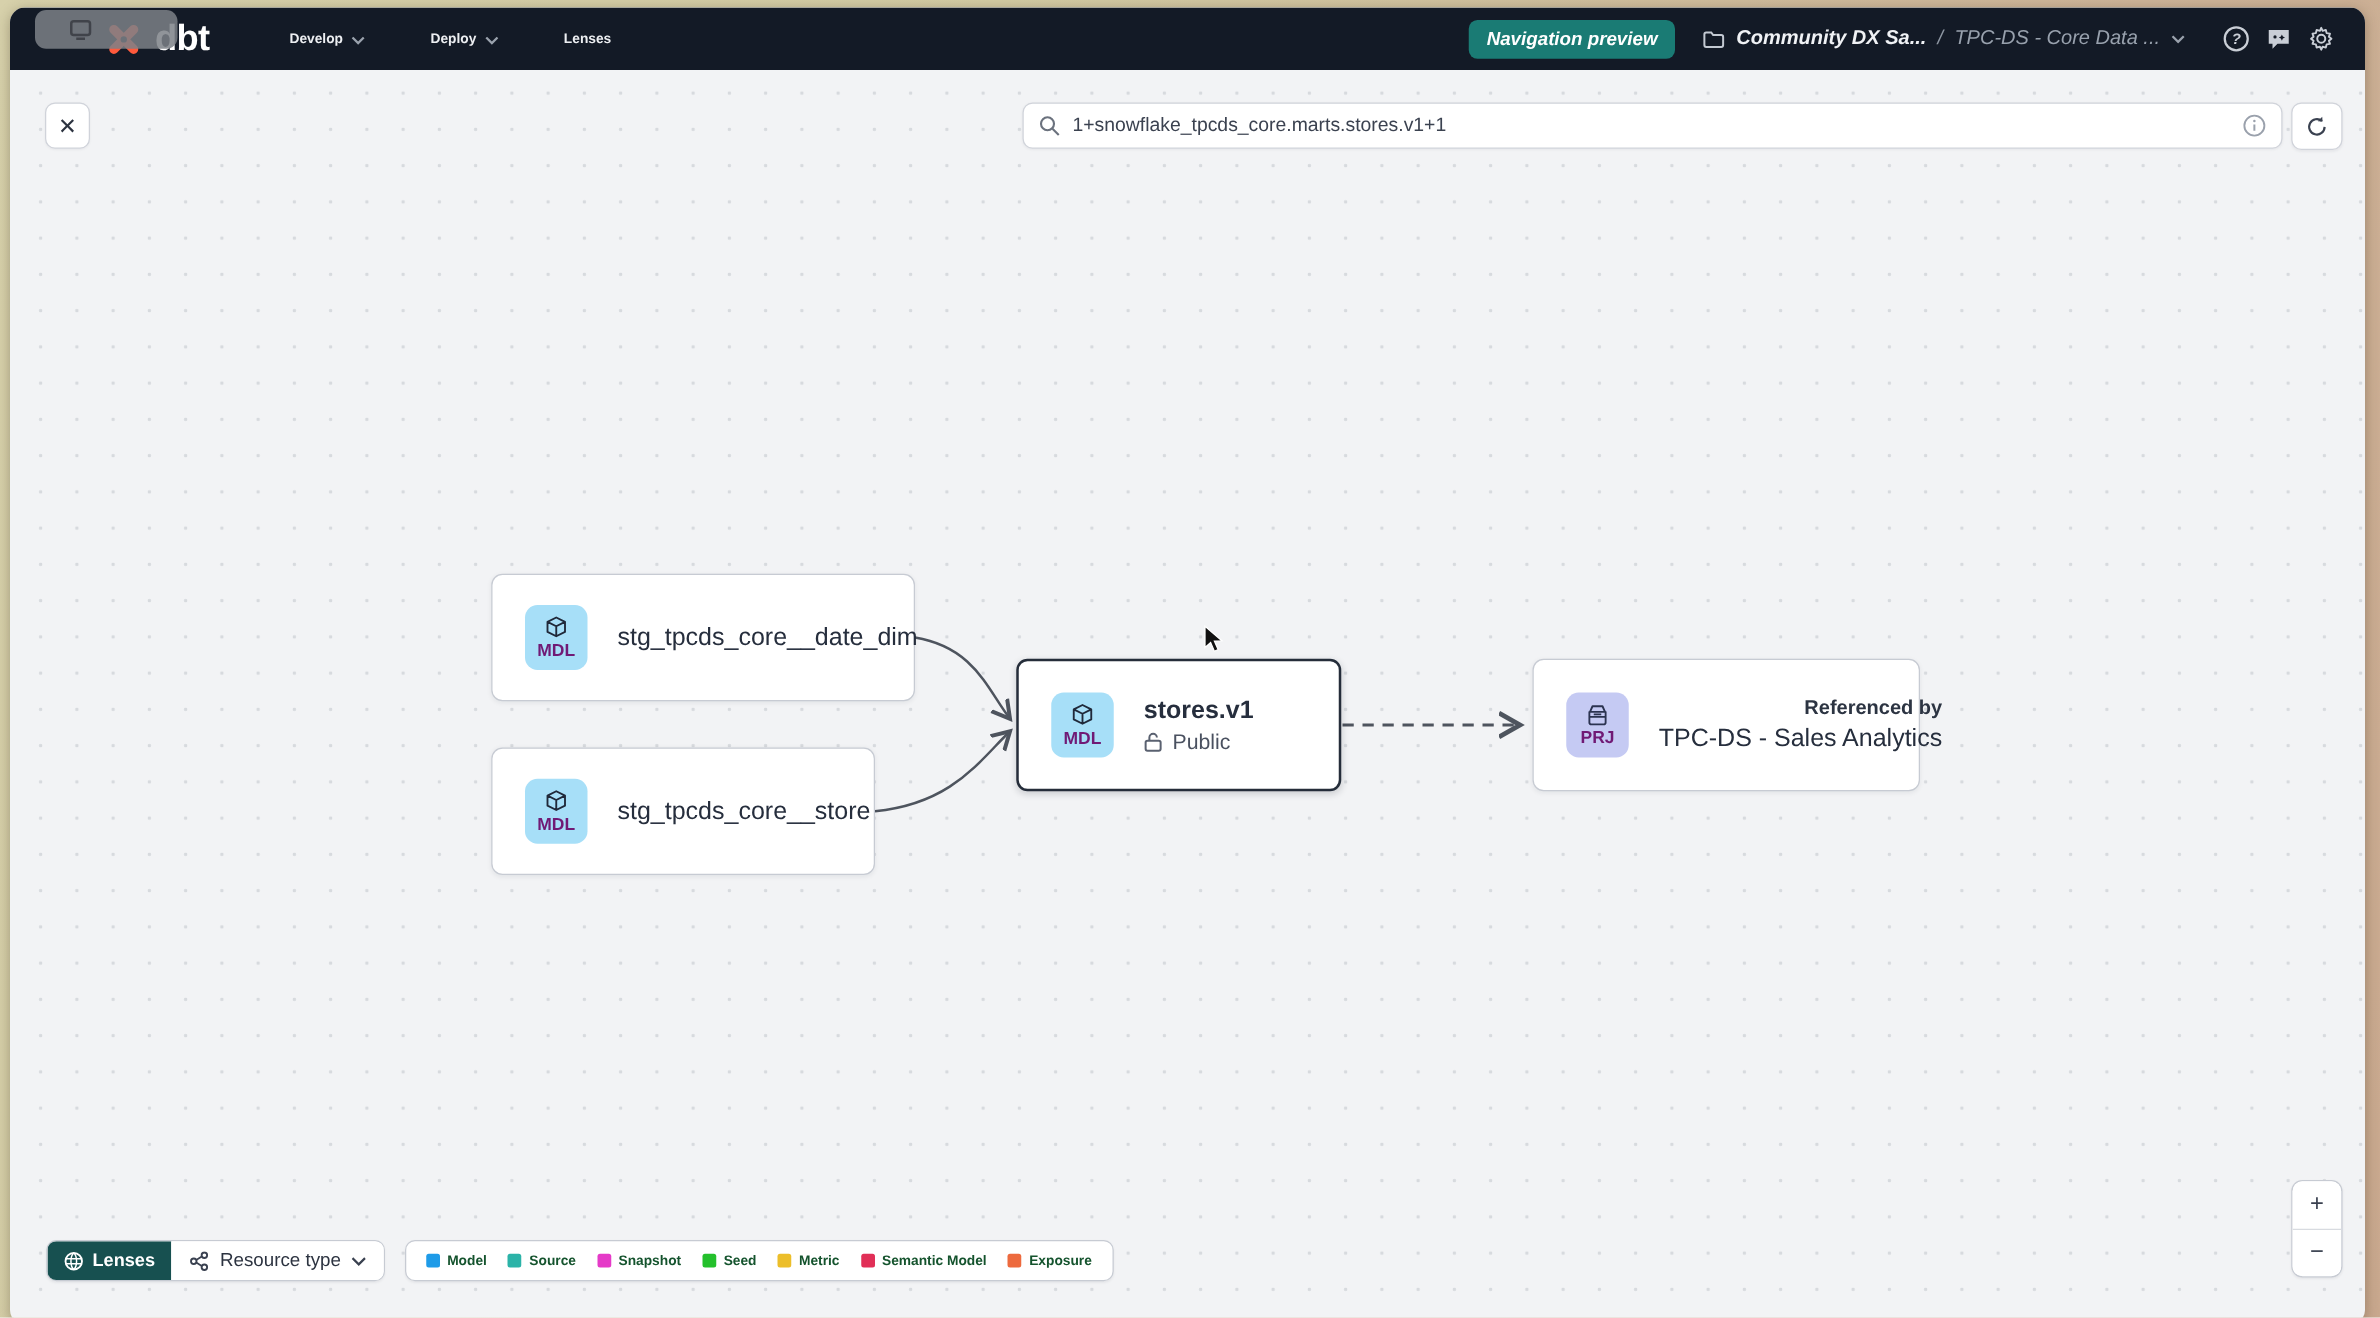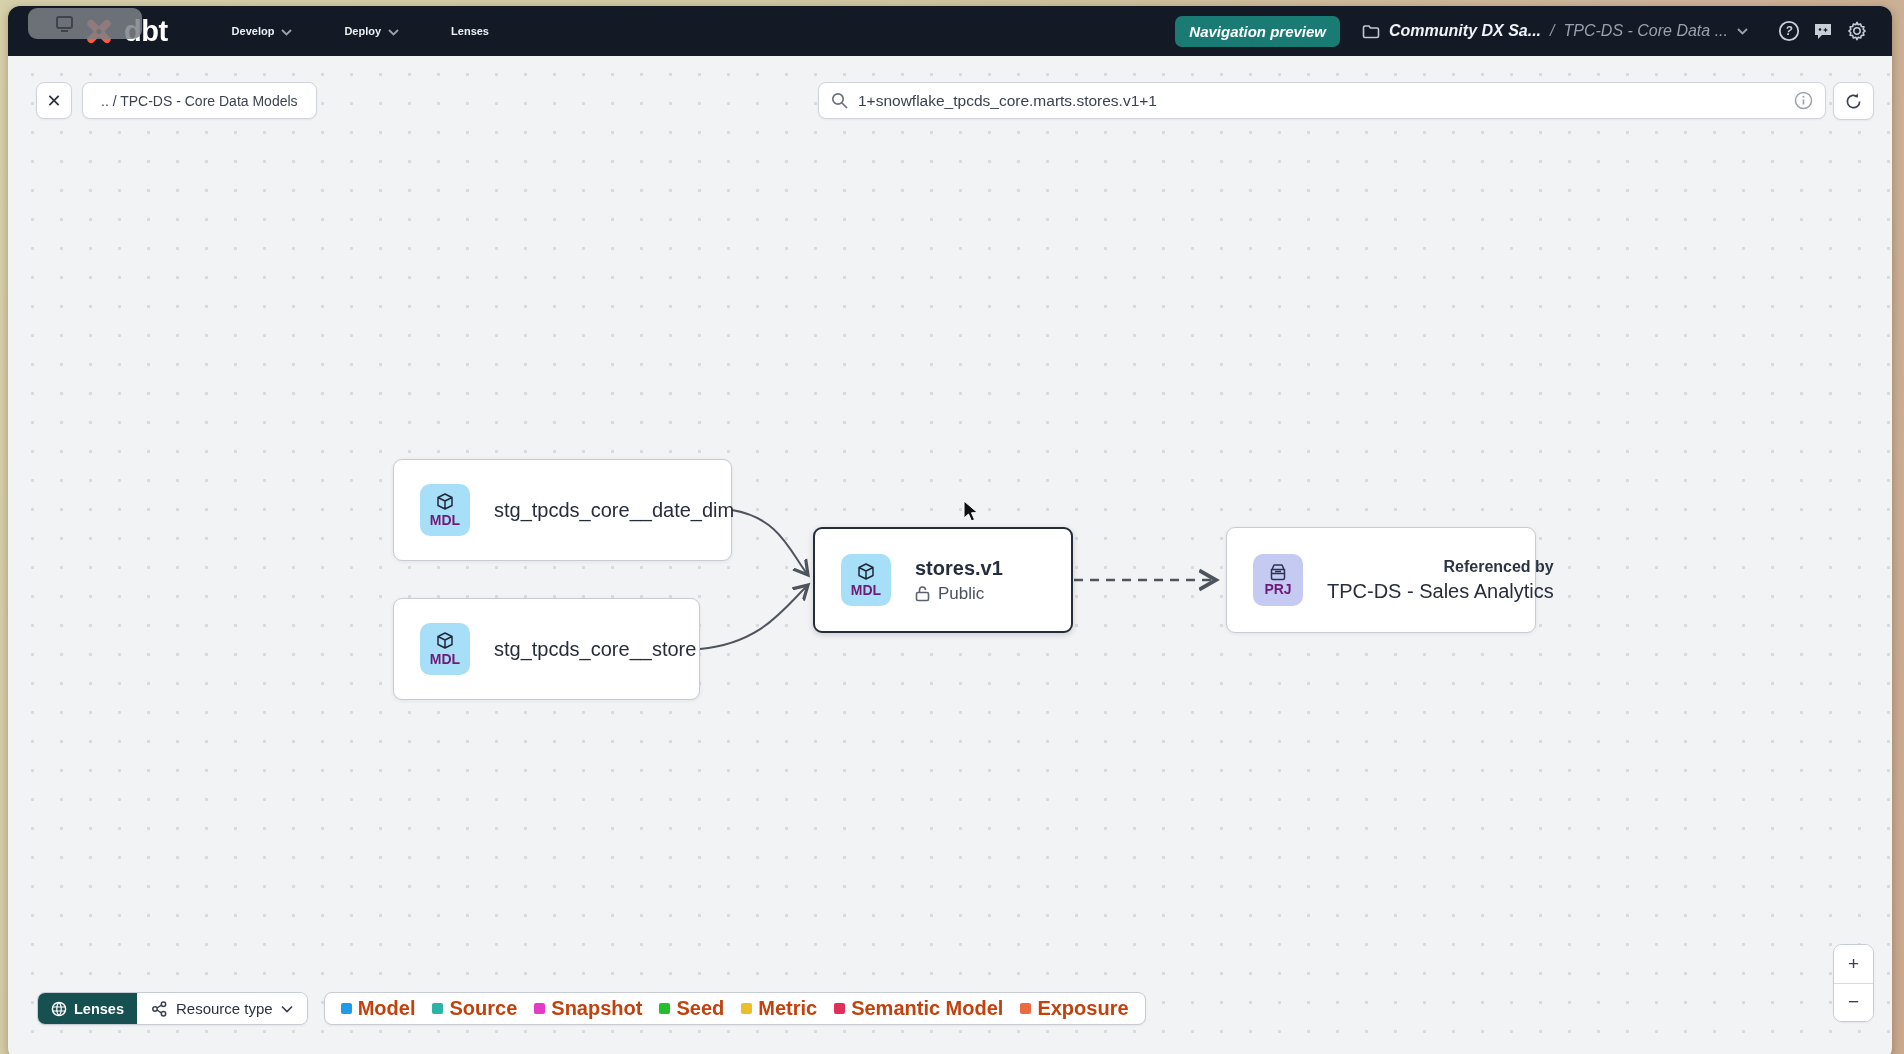--- a/index.html
+++ b/index.html
@@ -77,21 +77,21 @@
   
   .bottom-left { position:absolute; left:29px; top:936px; display:flex; align-items:stretch; height:33px; }
   .lenses-group { display:flex; border:1px solid #c7cbd3; border-radius:8px; overflow:hidden; background:#fff;
     box-shadow:0 1px 2px rgba(20,25,40,.06); }
   .lenses-btn { background:#175050; color:#fff; font-size:14.5px; font-weight:600;
     display:flex; align-items:center; gap:7px; padding:12px 13px; cursor:pointer; }
   .resource-btn { display:flex; align-items:center; gap:8px; padding:0 14px; font-size:15px; color:#2c3340;
     cursor:pointer; background:#fff; }
   .legend-pill { margin-left:16px; background:#fff; border:1px solid #c7cbd3; border-radius:8px;
     display:flex; align-items:center; gap:17px; padding:0 16px; box-shadow:0 1px 2px rgba(20,25,40,.06); }
-  .legend-item { display:flex; align-items:center; gap:6px; font-size:20px; font-weight:600; color:#c2410c; }
+  .legend-item { display:flex; align-items:center; gap:6px; font-size:11px; font-weight:600; color:#14532d; }
   .legend-swatch { width:11px; height:11px; border-radius:2px; display:inline-block; }
 
   .zoom-ctl { position:absolute; left:1825px; top:888px; width:41px; height:78px; background:#fff;
     border:1px solid #c7cbd3; border-radius:9px; display:flex; flex-direction:column; overflow:hidden;
     box-shadow:0 1px 2px rgba(20,25,40,.06); }
   .zoom-ctl button { flex:1; border:none; background:#fff; font-size:19px; color:#3a4150; cursor:pointer;
     font-family:"Liberation Sans", sans-serif; }
   .zoom-ctl button:first-child { border-bottom:1px solid #d8dbe0; }
 
   .cursor { position:absolute; left:954px; top:444px; z-index:9; pointer-events:none; }
@@ -165,23 +165,20 @@
           <path d="M12 8.5 a3.5 3.5 0 1 0 0 7 a3.5 3.5 0 0 0 0 -7 z M12 2.5 l1.2 2.6 2.8 -.8 .7 2.8 2.9 .4 -.9 2.7 2.2 1.8 -2.2 1.8 .9 2.7 -2.9 .4 -.7 2.8 -2.8 -.8 -1.2 2.6 -1.2 -2.6 -2.8 .8 -.7 -2.8 -2.9 -.4 .9 -2.7 -2.2 -1.8 2.2 -1.8 -.9 -2.7 2.9 -.4 .7 -2.8 2.8 .8 z" fill="none" stroke="#c9ced6" stroke-width="1.7" stroke-linejoin="round"></path>
         </svg>
       </div>
     </div>
   </div>
 
   <div class="canvas">
 
     <div class="btn-box close-btn">
       <span>✕</span>
-    </div>
-    <div class="path-pill">
-      <span>.. / TPC-DS - Core Data Models</span>
     </div>
     <div class="searchbar">
       <svg width="17" height="17" viewBox="0 0 17 17">
         <circle cx="7" cy="7" r="5.2" fill="none" stroke="#6b727e" stroke-width="1.7"></circle>
         <path d="M11 11 L16 16" stroke="#6b727e" stroke-width="1.7"></path>
       </svg>
       <input type="text" value="1+snowflake_tpcds_core.marts.stores.v1+1" style="">
       <svg width="19" height="19" viewBox="0 0 19 19">
         <circle cx="9.5" cy="9.5" r="8" fill="none" stroke="#9aa1ac" stroke-width="1.5"></circle>
         <path d="M9.5 8.5 v5" stroke="#9aa1ac" stroke-width="1.6"></path>

